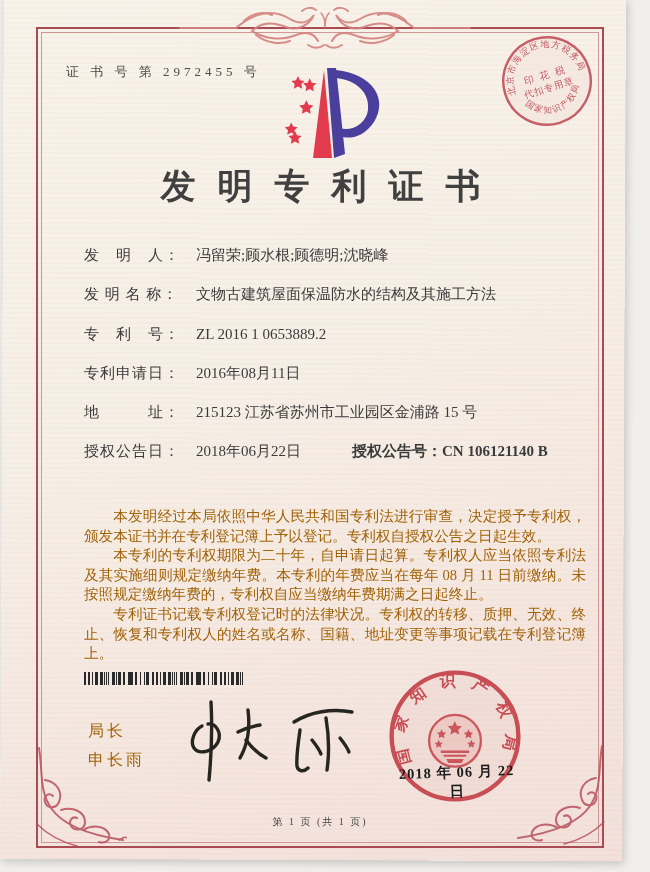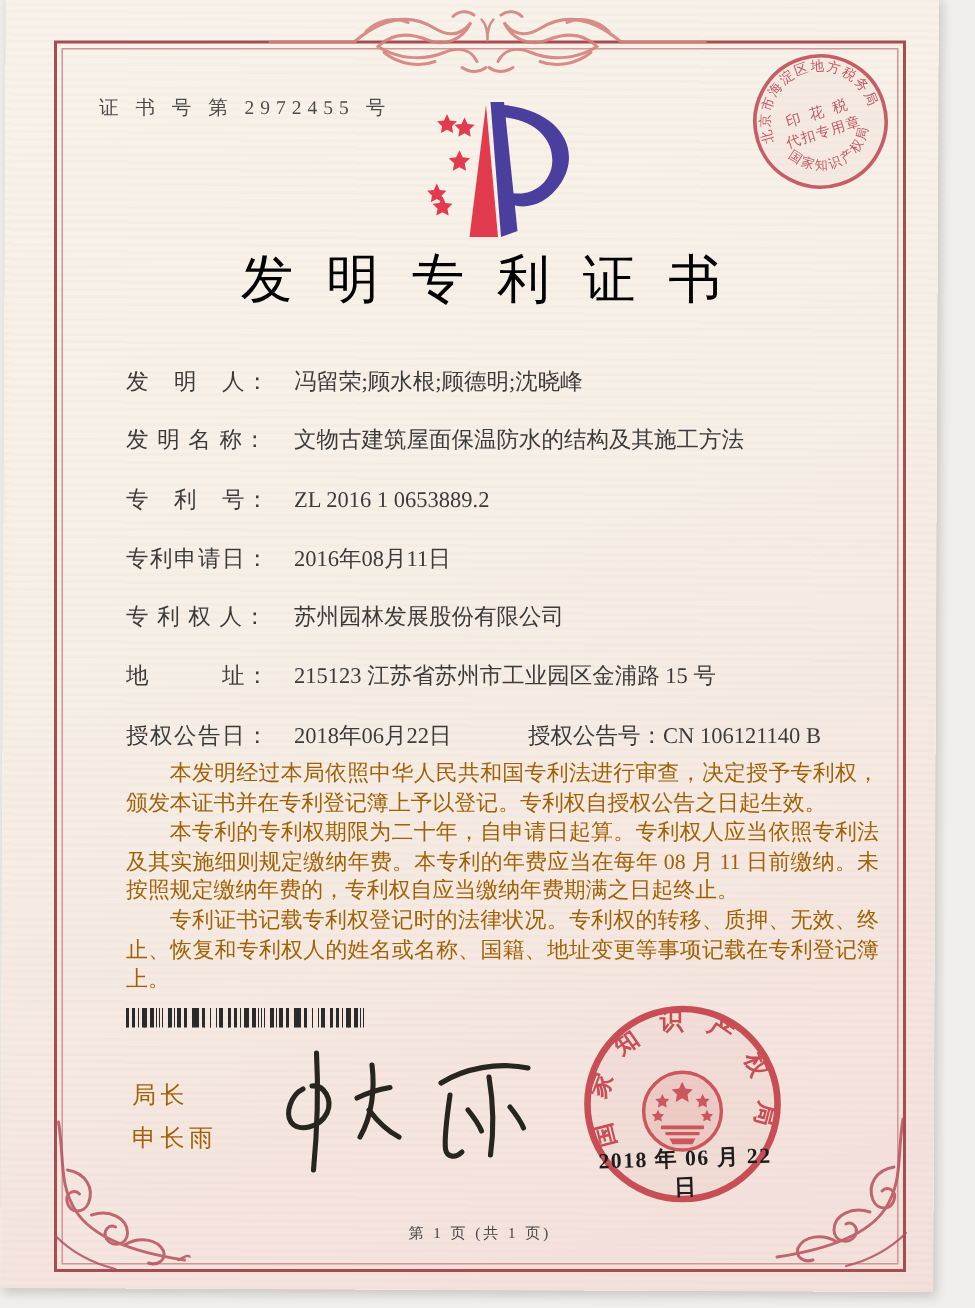--- a/index.html
+++ b/index.html
@@ -10,25 +10,25 @@
     background:linear-gradient(160deg,#f8f3ea 0%,#f6efe6 45%,#f4e5de 80%,#f3e0da 100%);
     transform:rotate(0.25deg); box-shadow:2px 3px 8px rgba(0,0,0,0.18); }
   .paper::after { content:""; position:absolute; inset:0;
     background:repeating-linear-gradient(0deg, rgba(210,170,160,0.05) 0 2px, rgba(255,255,255,0) 2px 5px); }
   .frame-outer { position:absolute; left:36px; top:27px; width:568px; height:821px;
     border:2px solid #a84b52; }
   .frame-inner { position:absolute; inset:3px; border:1px solid #cf9696; }
   .abs { position:absolute; }
   .cert-no { left:66px; top:63px; font-size:13px; letter-spacing:4px; color:#4c4c4c; }
   .title { left:36px; top:163px; width:569px; text-align:center; font-size:35px;
-    font-weight:400; letter-spacing:22px; text-indent:22px; color:#000000; }
+    font-weight:700; letter-spacing:22px; text-indent:22px; color:#404040; }
   .fields { left:84px; top:245px; width:500px; font-size:15px; color:#3b3b3b; }
   .frow { position:relative; height:39.3px; line-height:20px; white-space:nowrap; }
   .flabel { display:inline-block; width:112px; letter-spacing:1px; }
-  .fpair2 { position:absolute; left:268px; top:0; }
+  .fpair2 { position:absolute; left:268px; top:0;font-weight:bold; }
   .paras { left:84px; top:507px; width:502px; font-size:14.6px; line-height:19.6px;
     text-align:justify; color:#a16207; }
   .paras p { text-indent:2em; }
   .barcode { left:84px; top:672px; width:160px; height:13px;
     background:
       repeating-linear-gradient(90deg,#2a2a2a 0 2px,transparent 2px 5px,#2a2a2a 5px 6px,transparent 6px 11px,#2a2a2a 11px 14px,transparent 14px 17px),
       repeating-linear-gradient(90deg,#2a2a2a 0 1px,transparent 1px 4px); }
   .official { left:88px; top:716px; font-size:16px; color:#a16207; letter-spacing:3px; line-height:29px; }
   .footer { left:36px; top:815px; width:568px; text-align:center; font-size:10px;
     color:#474747; letter-spacing:2px; }
@@ -130,23 +130,20 @@
     <div class="frow">
       <span class="flabel">发 明 名 称：</span><span>文物古建筑屋面保温防水的结构及其施工方法</span>
     </div>
     <div class="frow">
       <span class="flabel">专　利　号：</span><span>ZL 2016 1 0653889.2</span>
     </div>
     <div class="frow">
       <span class="flabel">专利申请日：</span><span>2016年08月11日</span>
     </div>
     <div class="frow">
-      <span class="flabel">专 利 权 人：</span><span>苏州园林发展股份有限公司</span>
-    </div>
-    <div class="frow">
       <span class="flabel">地　　　址：</span><span>215123 江苏省苏州市工业园区金浦路 15 号</span>
     </div>
     <div class="frow">
       <span class="flabel">授权公告日：</span><span>2018年06月22日</span>
       <span class="fpair2">
         <span>授权公告号：</span><span>CN 106121140 B</span>
       </span>
     </div>
   </div>
 

